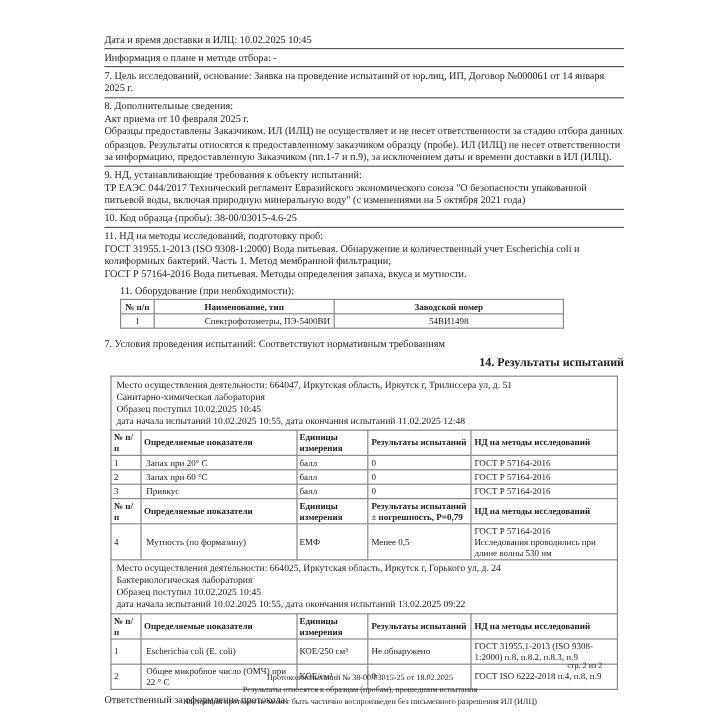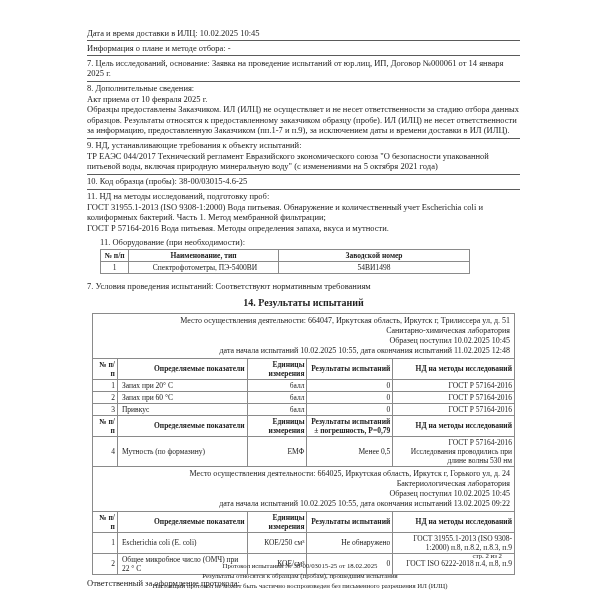--- a/index.html
+++ b/index.html
@@ -8,24 +8,24 @@
     font-family:"Liberation Serif","DejaVu Serif",serif;
     background:#ffffff; color:#222; position:relative; overflow:hidden;
   }
   .page { position:absolute; left:87px; top:26px; width:433px; font-size:8.5px; line-height:10.5px; }
   .sec { padding:1.5px 0 2px 0; }
   .rule { border-bottom:1px solid #5a5a5a; }
   b, .bold { font-weight:normal; }
   .eq-table { border-collapse:collapse; margin:2px 0 3px 13px; width:370px; font-size:7.5px; line-height:9px; }
   .eq-table td, .eq-table th { border:1px solid #8a8a8a; text-align:center; vertical-align:middle; padding:1px 3px; font-weight:normal; }
   .eq-table th { font-weight:bold; }
-  .eq-table .name-cell { text-align:center; padding-left:6px; }
-  .title14 { text-align:center; font-weight:bold; font-size:10px; margin:5px 0 4px 0; }
+  .eq-table .name-cell { text-align:right; padding-left:6px; }
+  .title14 { text-align:right; font-weight:bold; font-size:10px; margin:5px 0 4px 0; }
   .res-table { border-collapse:collapse; margin-left:5px; width:423px; font-size:7.5px; line-height:9px; }
-  .res-table td, .res-table th { border:1px solid #8a8a8a; vertical-align:middle; text-align:right; padding:1px 2px; }
+  .res-table td, .res-table th { border:1px solid #8a8a8a; vertical-align:middle; text-align:left; padding:1px 2px; }
   .res-table th { font-weight:bold; }
   .res-table .caption-cell { font-size:8px; line-height:10px; padding:2px 4px; }
   .res-table .ind-cell { text-align:left; padding-left:4px;margin-top:44px; }
   .col-num { width:25px; } .col-ind { width:130px; } .col-unit { width:60px; } .col-res { width:86px; } .col-nd { width:122px; }
   .sign { margin-top:3px; font-size:8.5px; }
   .footer { position:absolute; left:0; top:551px; width:600px; font-size:6.8px; line-height:10px; }
   .footer .pageno { text-align:right; padding-right:98px; }
   .footer .fcenter { text-align:center; }
 </style>
 </head>

